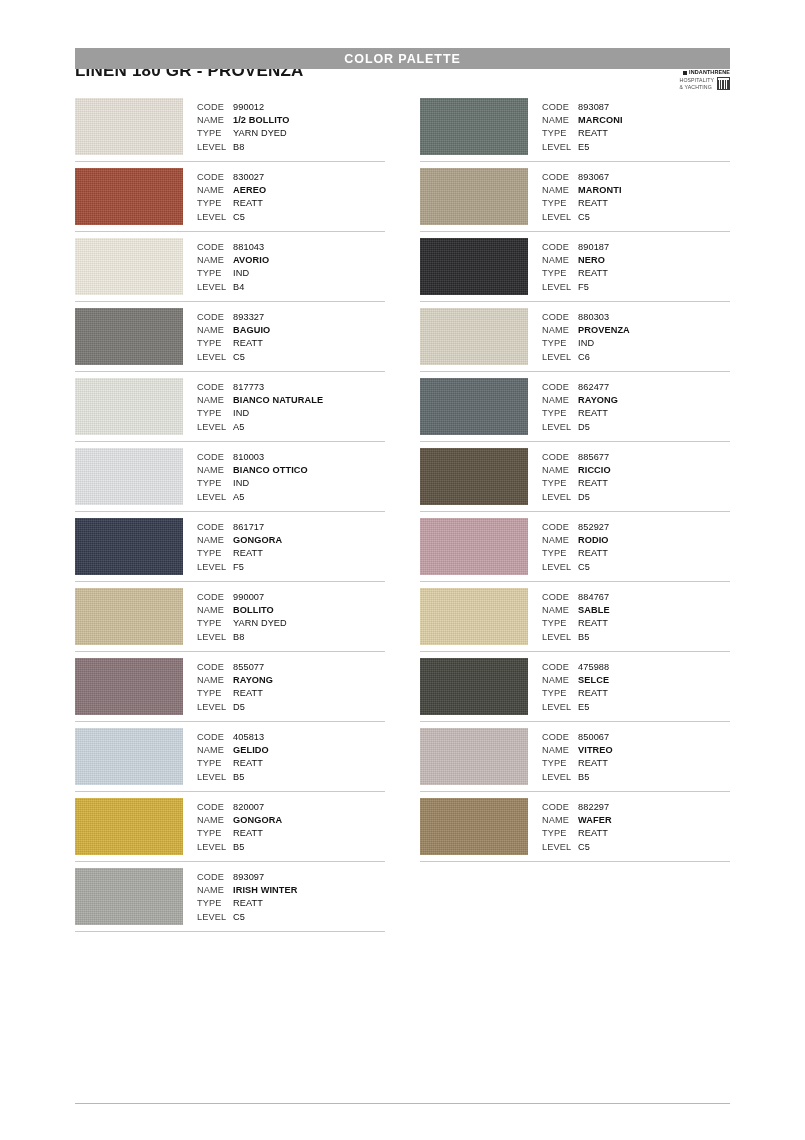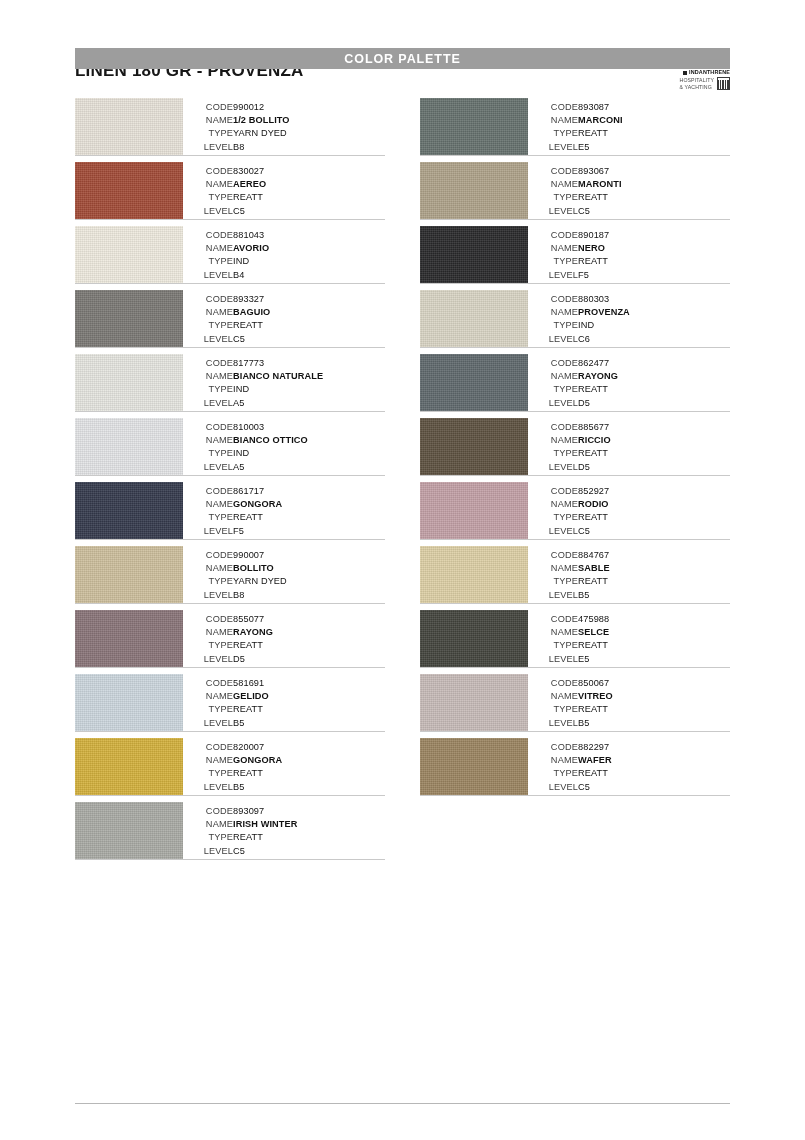--- a/index.html
+++ b/index.html
@@ -134,25 +134,24 @@
   }
   .col {
     width: 310px;
   }
 
   
   .swatch-row {
     display: flex;
     align-items: flex-start;
     border-bottom: 1.2px solid #c9c9c9;
-    padding-bottom: 0;
+    padding-bottom: 6px;
     margin-bottom: 6px;
     height: 57px;
     box-sizing: content-box;
-    text-align: right;
   }
   .swatch-row:last-child {
     
   }
   .swatch-chip {
     width: 108px;
     height: 57px;
     flex: none;
     position: relative;
     overflow: hidden;
@@ -417,21 +416,21 @@
               <span class="info-key">LEVEL</span>
               <span class="info-val">D5</span>
             </div>
           </div>
         </div>
         <div class="swatch-row">
           <div class="swatch-chip" style="background: rgb(204, 214, 221);"></div>
           <div class="swatch-info">
             <div class="info-line">
               <span class="info-key">CODE</span>
-              <span class="info-val">581691</span>
+              <span class="info-val">405813</span>
             </div>
             <div class="info-line">
               <span class="info-key">NAME</span>
               <span class="info-val em">GELIDO</span>
             </div>
             <div class="info-line">
               <span class="info-key">TYPE</span>
               <span class="info-val">REATT</span>
             </div>
             <div class="info-line">

